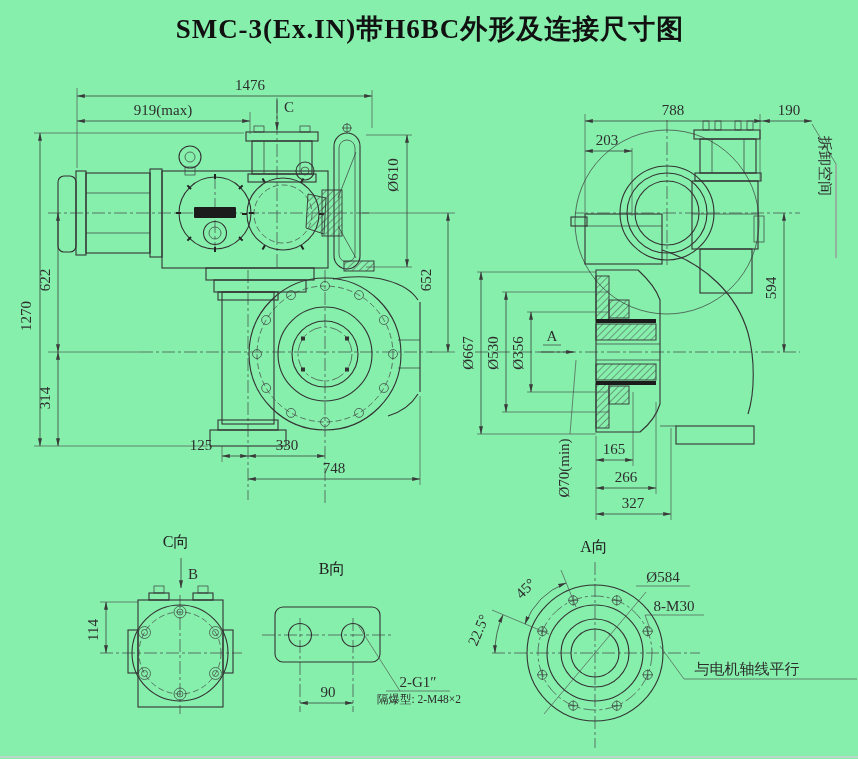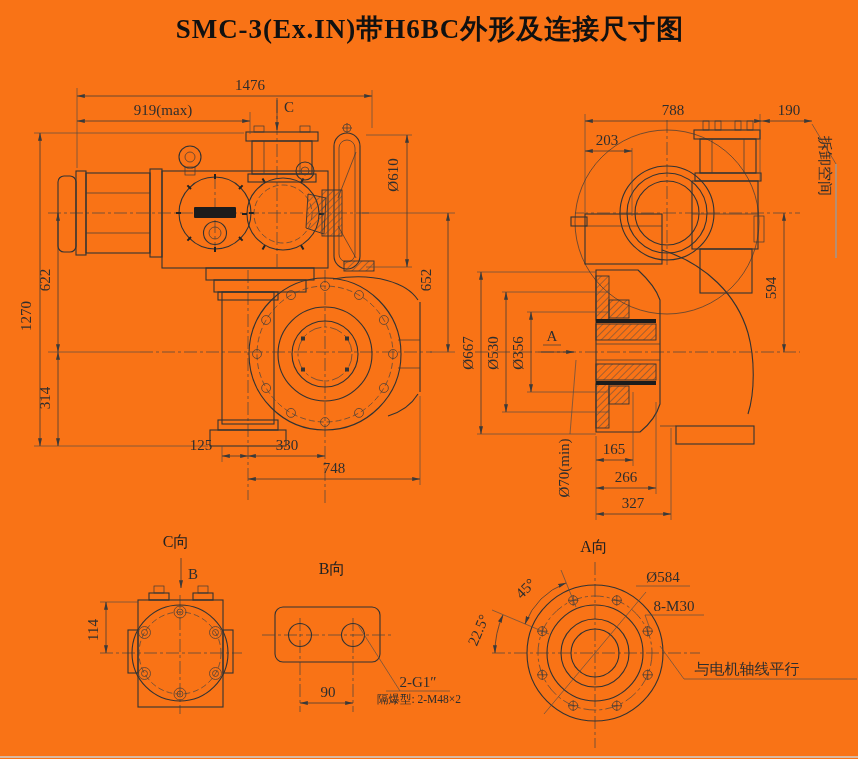--- a/index.html
+++ b/index.html
@@ -1,16 +1,16 @@
 <!DOCTYPE html>
 <html><head>
 <meta charset="utf-8">
 <style>
   html,body{margin:0;padding:0;background:#ffffff;}
-  #stage{position:relative;width:858px;height:759px;background:#f97316;overflow:hidden;
+  #stage{position:relative;width:858px;height:759px;background:#86efac;overflow:hidden;
          font-family:"Liberation Serif","DejaVu Serif",serif;}
   svg{position:absolute;left:0;top:0;}
   .ol{fill:none;stroke:#333;stroke-width:1.1;}
   .thin{fill:none;stroke:#3a3a3a;stroke-width:0.7;}
   .cl{fill:none;stroke:#444;stroke-width:0.7;stroke-dasharray:13 3 3 3;}
   .dash{fill:none;stroke:#444;stroke-width:0.7;stroke-dasharray:6 3;}
   .dim{fill:none;stroke:#3a3a3a;stroke-width:0.75;}
   .ext{fill:none;stroke:#4a4a4a;stroke-width:0.65;}
   .hatch{fill:url(#hatchp);stroke:#333;stroke-width:0.9;}
   .blk{fill:#1c1c1c;stroke:none;}

